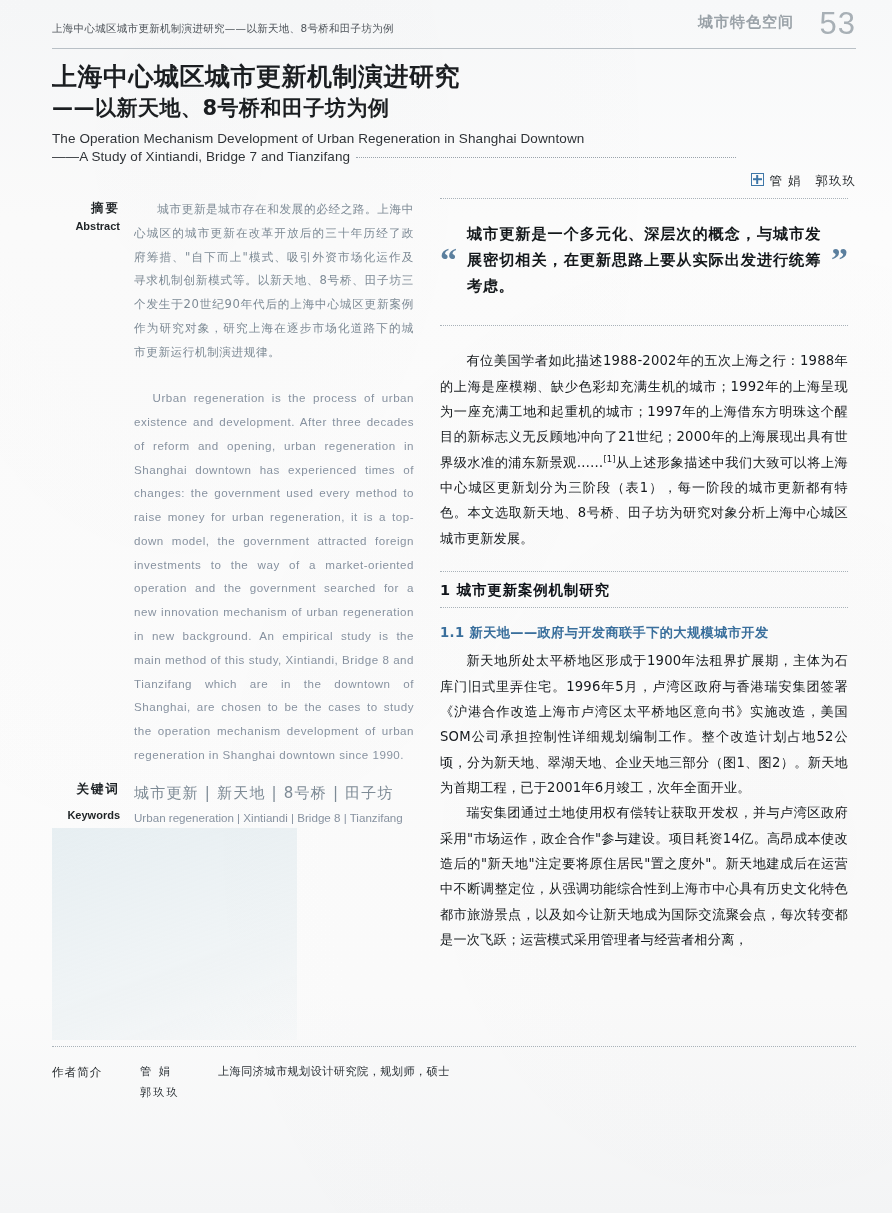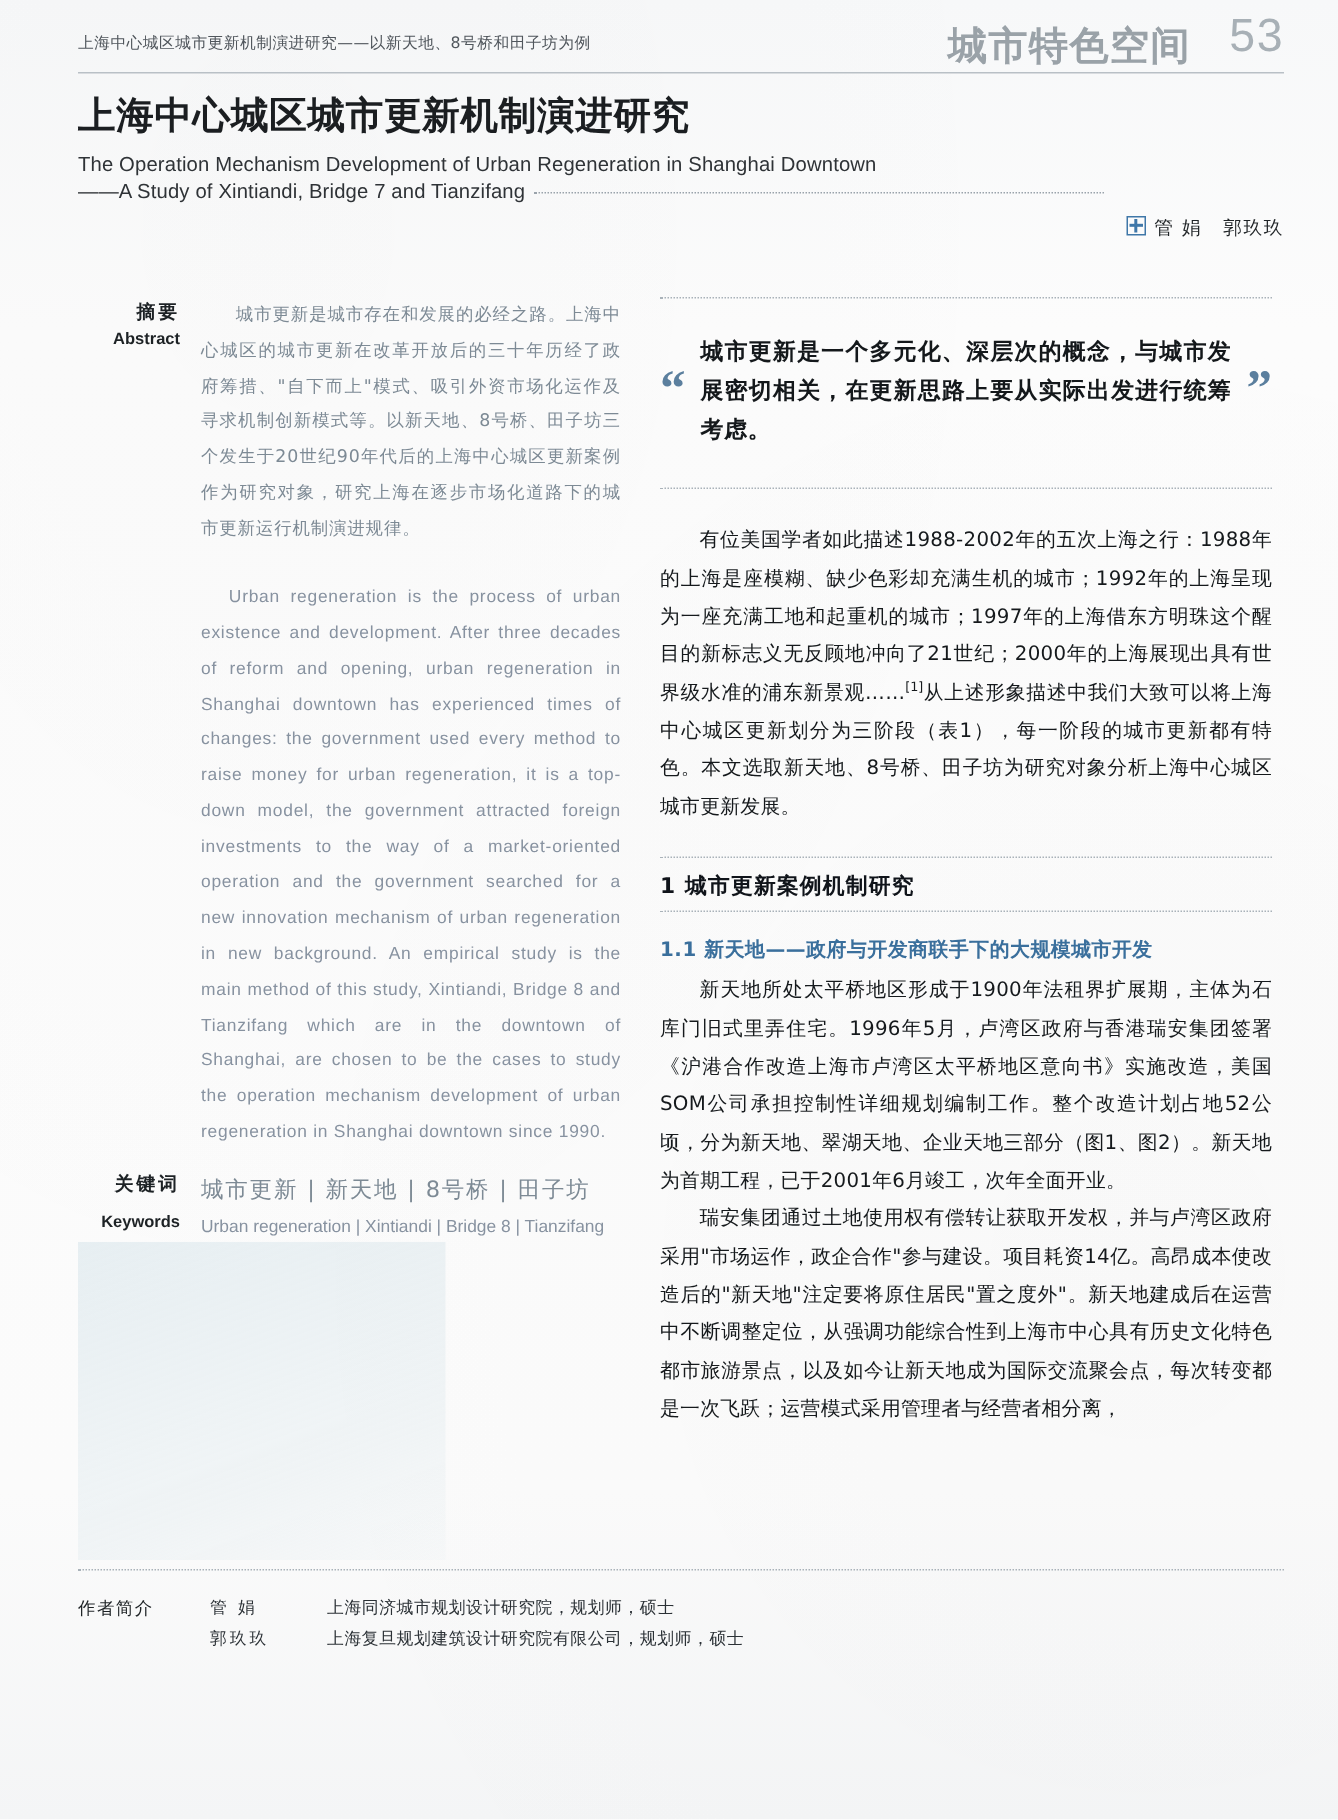--- a/index.html
+++ b/index.html
@@ -38,21 +38,21 @@
     top: 22px;
     font-size: 10.5px;
     color: #50565c;
     letter-spacing: 0.3px;
     white-space: nowrap;
   }
   .journal-section {
     position: absolute;
     right: 98px;
     top: 13px;
-    font-size: 26px;
+    font-size: 15px;
     font-weight: bold;
     color: #9aa2a8;
     letter-spacing: 1px;
     white-space: nowrap;
   }
   .page-number {
     position: absolute;
     right: 36px;
     top: 6px;
     font-size: 31px;
@@ -323,20 +323,21 @@
 <div id="page">
   <div class="layer">
 
     <div class="running-head">上海中心城区城市更新机制演进研究——以新天地、8号桥和田子坊为例</div>
     <div class="journal-section">城市特色空间</div>
     <div class="page-number">53</div>
     <div class="header-rule"></div>
 
     <div class="title-block">
       <div class="title-cn-1">上海中心城区城市更新机制演进研究</div>
+      <div class="title-cn-2">——以新天地、8号桥和田子坊为例</div>
       <div class="title-en-1">The Operation Mechanism Development of Urban Regeneration in Shanghai Downtown</div>
       <div class="title-en-2">
         <span>——A Study of Xintiandi, Bridge 7 and Tianzifang</span><span class="dot-tail"></span>
       </div>
       <div class="authors-row">
         <span class="author-glyph"></span><span>管 娟</span><span class="author-name">郭玖玖</span>
       </div>
     </div>
 
     <div class="left-col">
@@ -411,18 +412,17 @@
     <div class="footer-rule"></div>
     <div class="footer">
       <div class="foot-row">
         <div class="foot-label">作者简介</div>
         <div class="foot-name">管 娟</div>
         <div class="foot-affil">上海同济城市规划设计研究院，规划师，硕士</div>
       </div>
       <div class="foot-row">
         <div class="foot-spacer"></div>
         <div class="foot-name">郭玖玖</div>
-        <div class="foot-affil">上海复旦规划建筑设计研究院有限公司，规划师，硕士</div>
       </div>
     </div>
 
   </div>
 </div>
 
 </body></html>

